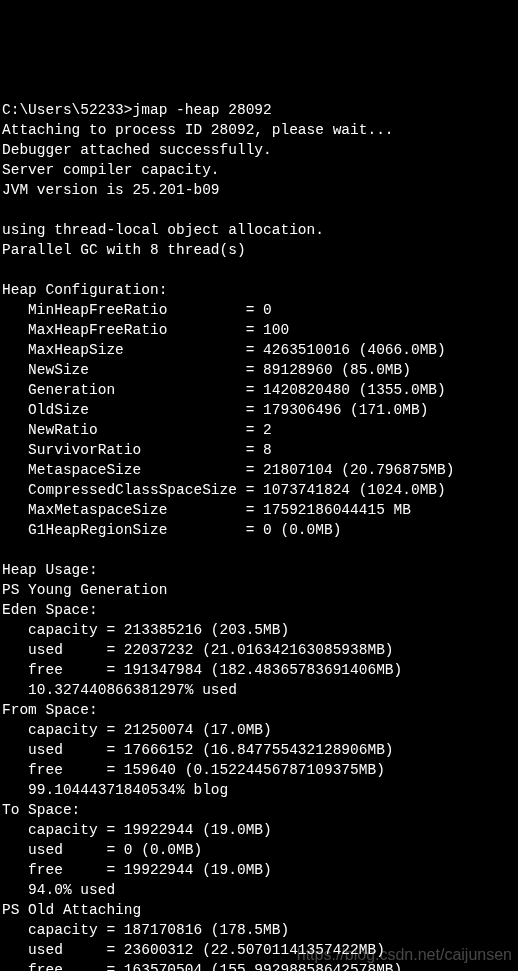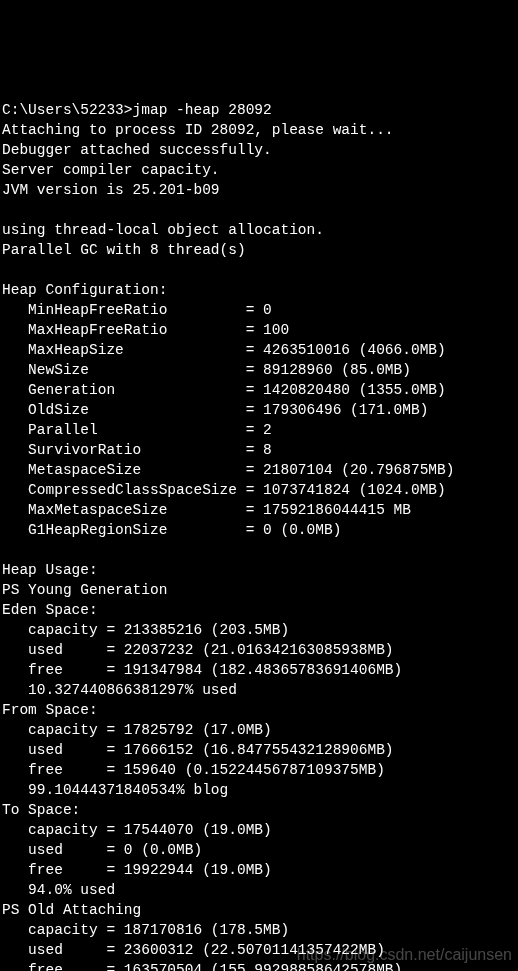--- a/index.html
+++ b/index.html
@@ -43,41 +43,41 @@
 <span>using thread-local object allocation.</span>
 <span>Parallel GC with 8 thread(s)</span>
 <span></span>
 <span>Heap Configuration:</span>
 <span><span>   MinHeapFreeRatio         </span><span>= 0</span></span>
 <span><span>   MaxHeapFreeRatio         </span><span>= 100</span></span>
 <span><span>   MaxHeapSize              </span><span>= 4263510016 (4066.0MB)</span></span>
 <span><span>   NewSize                  </span><span>= 89128960 (85.0MB)</span></span>
 <span><span>   Generation               </span><span>= 1420820480 (1355.0MB)</span></span>
 <span><span>   OldSize                  </span><span>= 179306496 (171.0MB)</span></span>
-<span><span>   Parallel                 </span><span>= 2</span></span>
+<span><span>   NewRatio                 </span><span>= 2</span></span>
 <span><span>   SurvivorRatio            </span><span>= 8</span></span>
 <span><span>   MetaspaceSize            </span><span>= 21807104 (20.796875MB)</span></span>
 <span><span>   CompressedClassSpaceSize </span><span>= 1073741824 (1024.0MB)</span></span>
 <span><span>   MaxMetaspaceSize         </span><span>= 17592186044415 MB</span></span>
 <span><span>   G1HeapRegionSize         </span><span>= 0 (0.0MB)</span></span>
 
 <span>Heap Usage:</span>
 <span>PS Young Generation</span>
 <span>Eden Space:</span>
 <span>   capacity = 213385216 (203.5MB)</span>
 <span>   used     = 22037232 (21.016342163085938MB)</span>
 <span>   free     = 191347984 (182.48365783691406MB)</span>
 <span>   10.327440866381297% used</span>
 <span>From Space:</span>
-<span>   capacity = 17825792 (17.0MB)</span>
+<span>   capacity = 21250074 (17.0MB)</span>
 <span>   used     = 17666152 (16.847755432128906MB)</span>
 <span>   free     = 159640 (0.15224456787109375MB)</span>
 <span>   99.10444371840534% blog</span>
 <span>To Space:</span>
-<span>   capacity = 17544070 (19.0MB)</span>
+<span>   capacity = 19922944 (19.0MB)</span>
 <span>   used     = 0 (0.0MB)</span>
 <span>   free     = 19922944 (19.0MB)</span>
 <span>   94.0% used</span>
 <span>PS Old Attaching</span>
 <span>   capacity = 187170816 (178.5MB)</span>
 <span>   used     = 23600312 (22.50701141357422MB)</span>
 <span>   free     = 163570504 (155.99298858642578MB)</span>
 
 
 </div>

